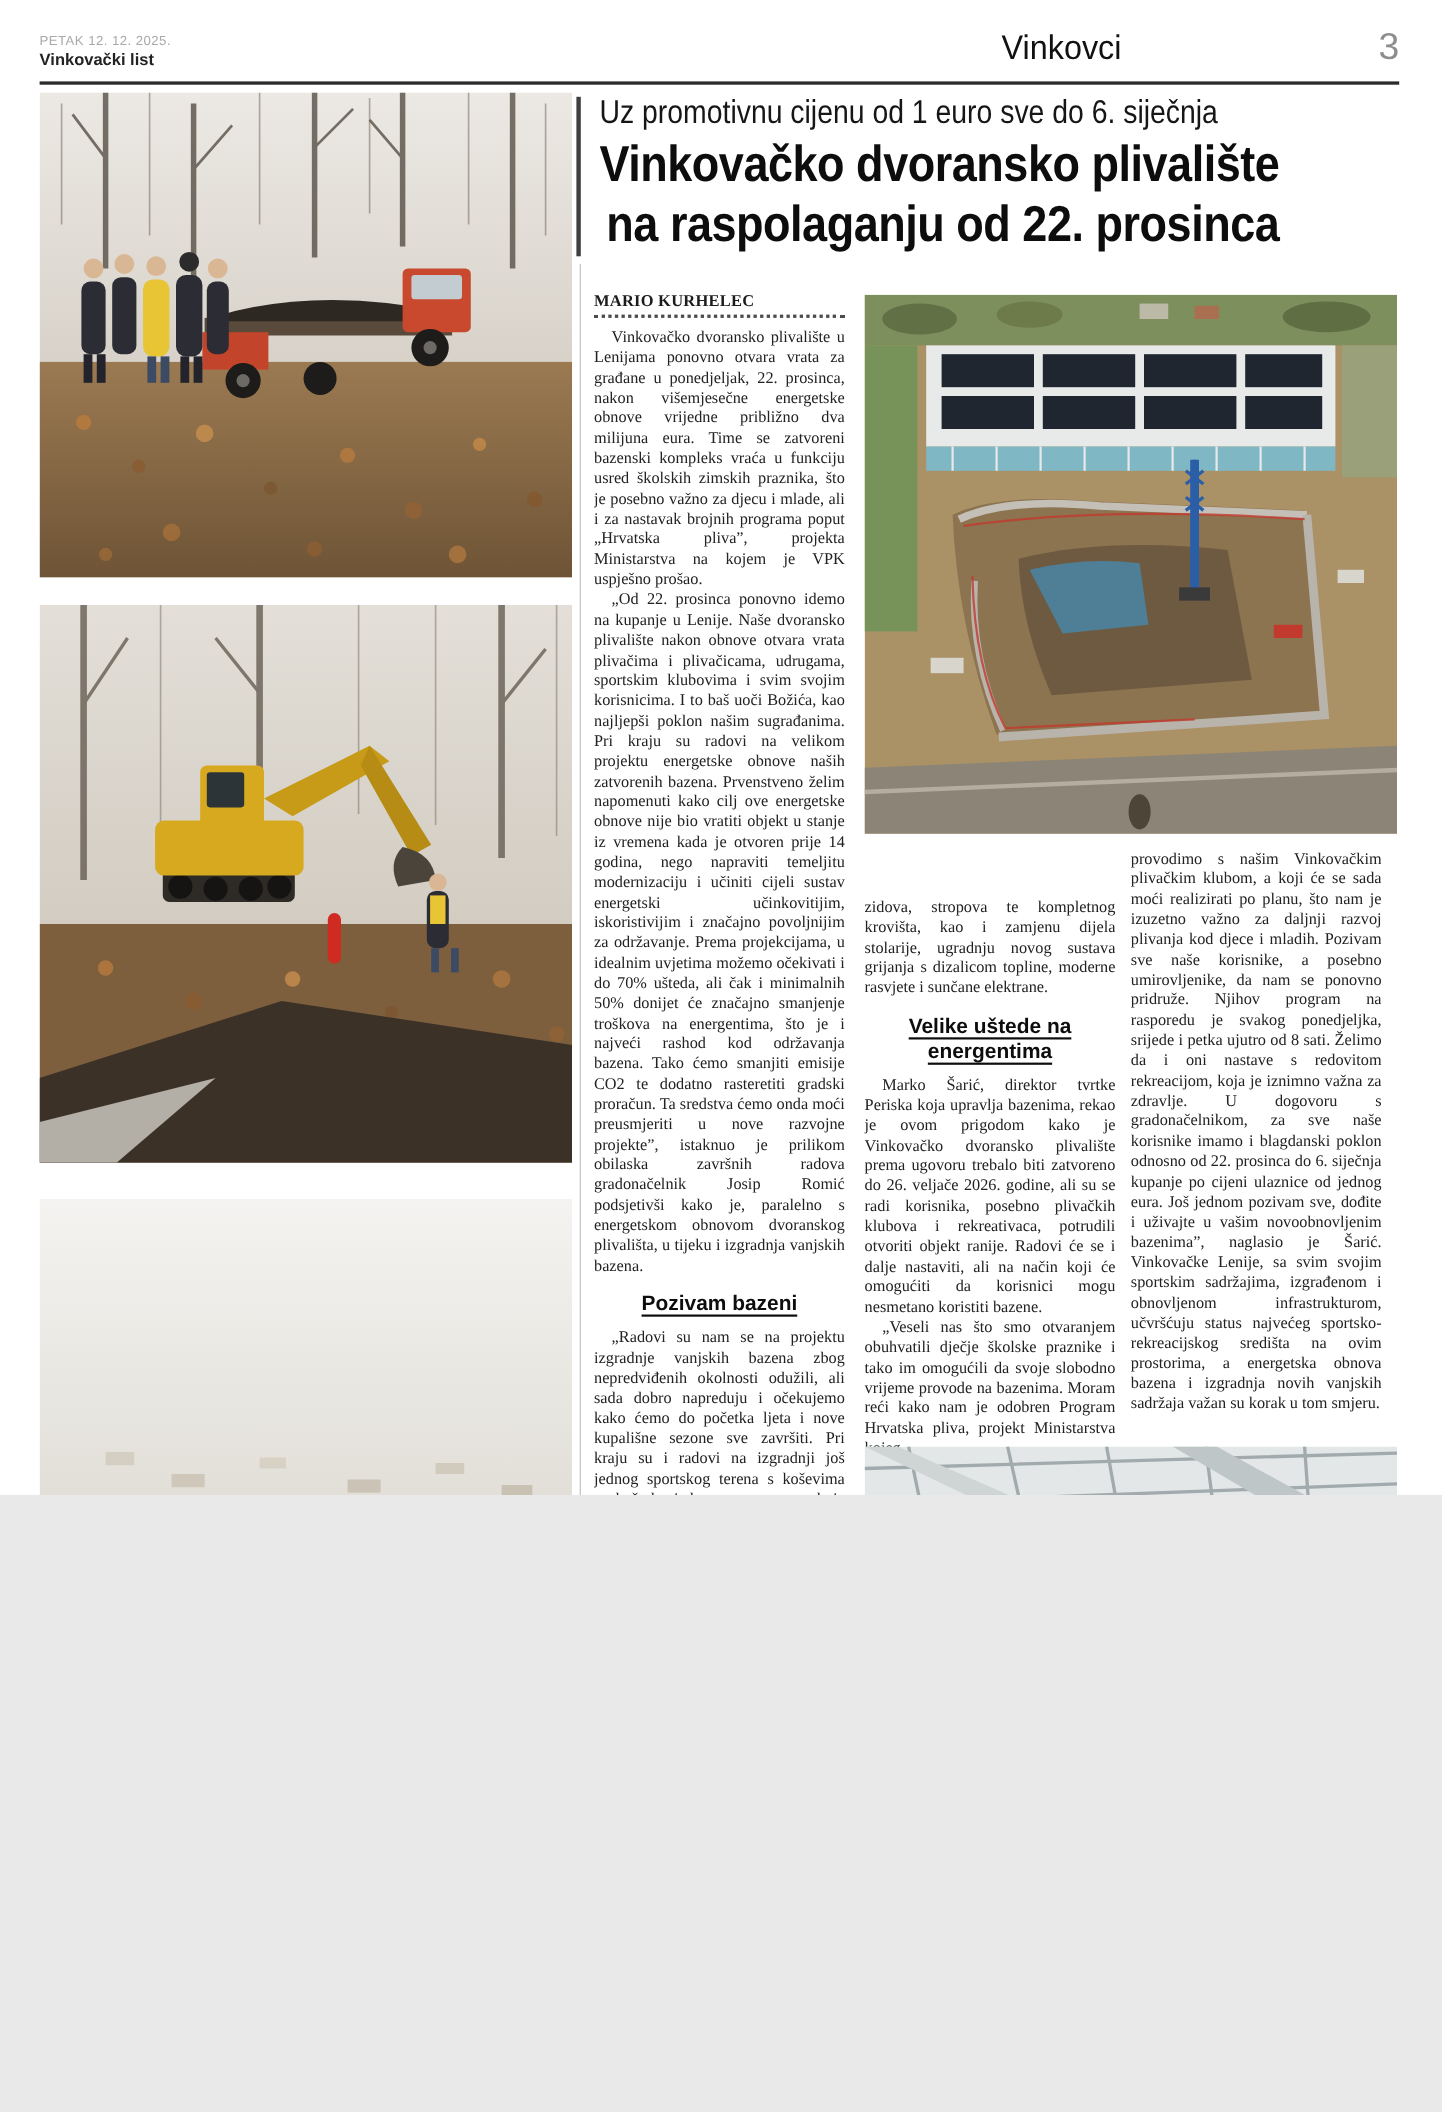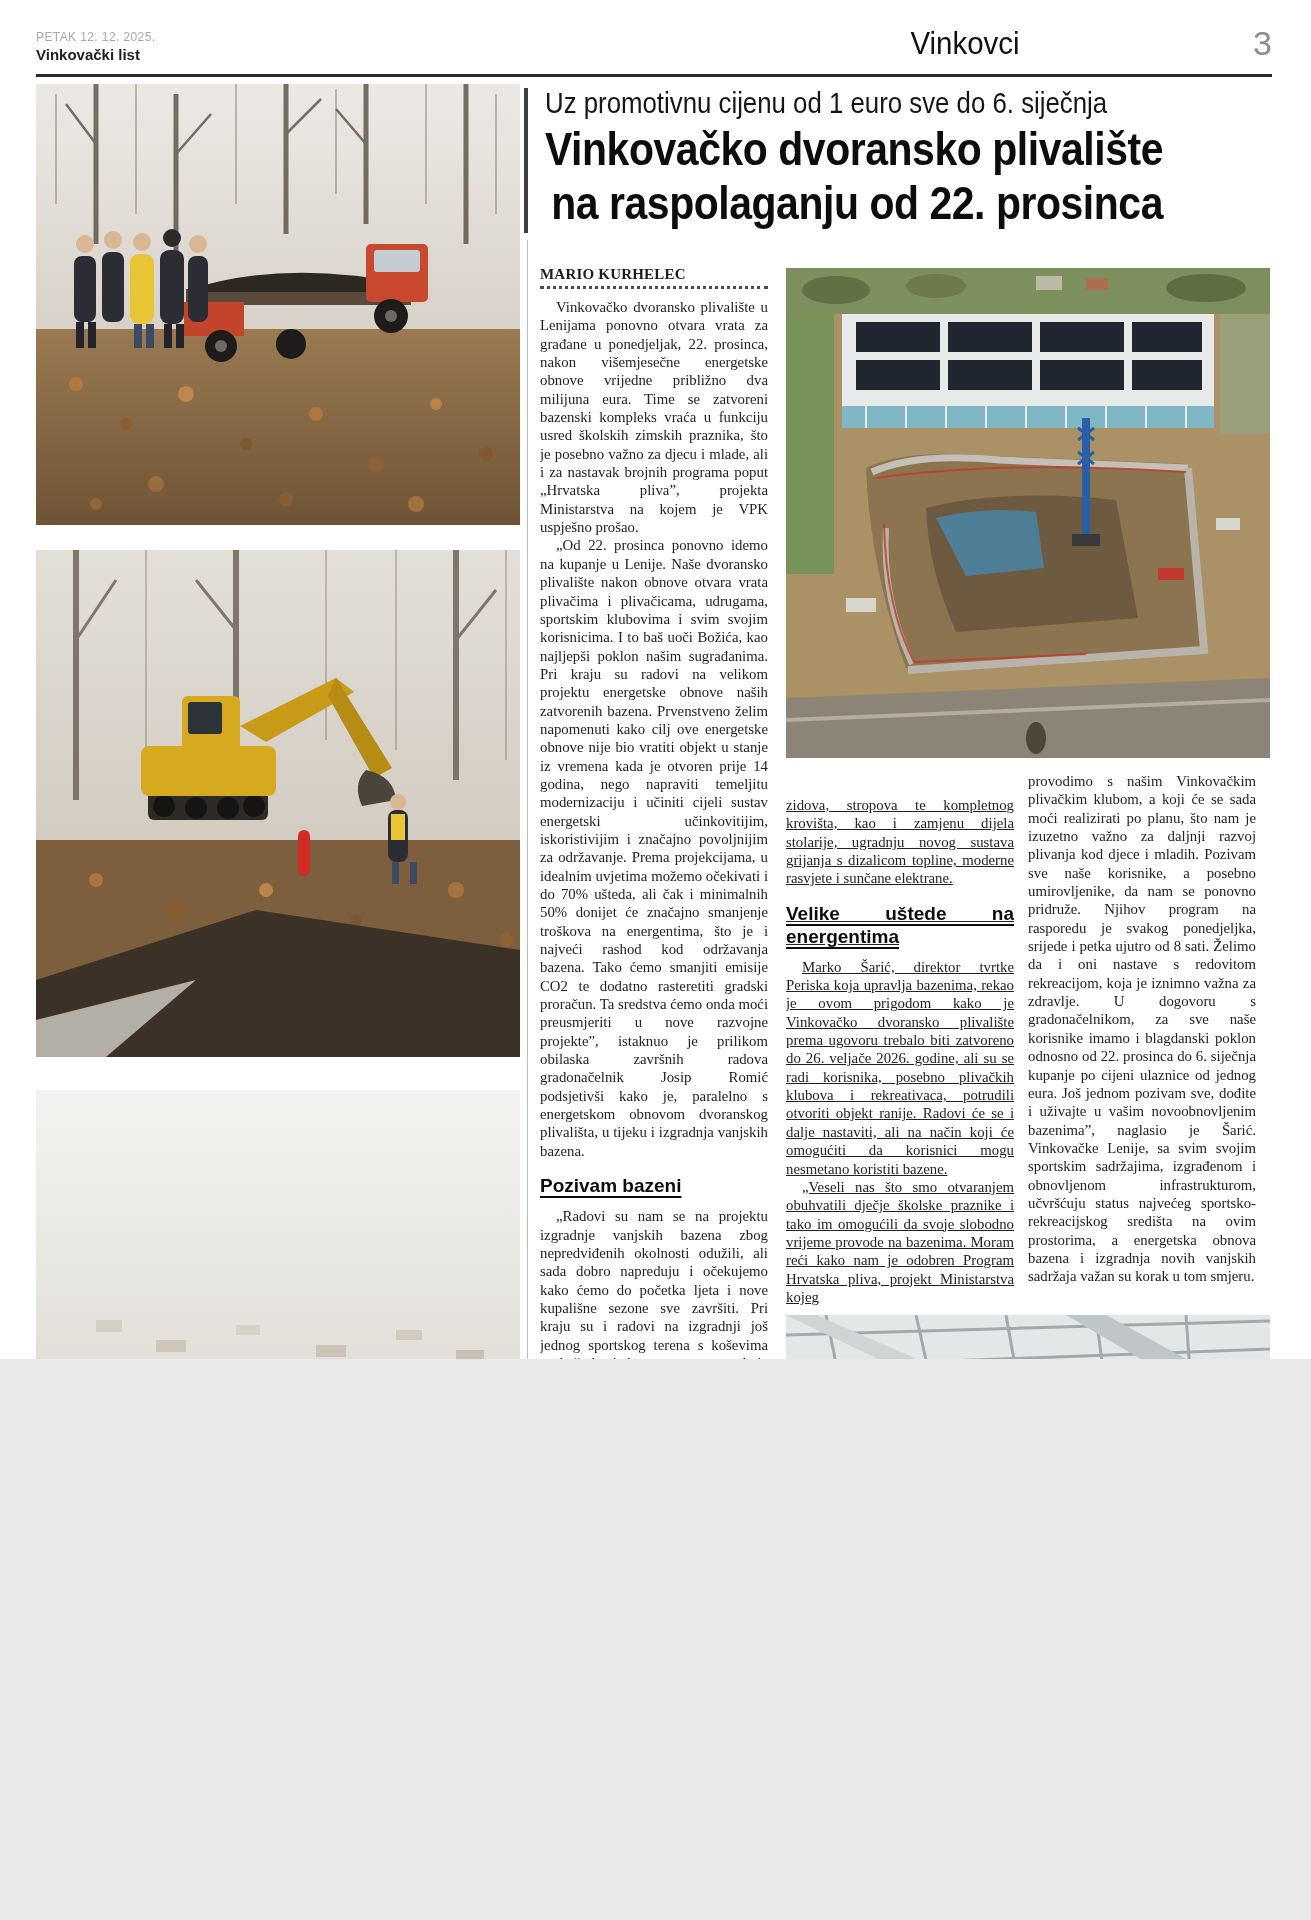--- a/index.html
+++ b/index.html
@@ -29,24 +29,24 @@
 
   .author{left:540px;top:266px;width:228px;text-align:left;font-family:Liberation Serif, serif;
           font-size:15px;font-weight:700;color:#1c1c1c;letter-spacing:.2px;}
   .author-rule{left:540px;top:286px;width:228px;border-bottom:3px dotted #4c4c4c;height:0;}
 
   
   .bodycol{width:228px;font-size:14.8px;line-height:18.35px;text-align:justify;color:#222;}
   .bodycol p{margin:0;text-indent:16px;}
   .bodycol p.noindent{text-indent:0;}
   .col1{left:540px;top:298px;height:1398px;overflow:hidden;}
-  .col2{left:786px;top:796px;height:540px;overflow:hidden;text-decoration:underline;}
+  .col2{left:786px;top:816px;height:540px;overflow:hidden;}
   .col3{left:1028px;top:772px;height:540px;overflow:hidden;}
   .subhead{font-family:"Liberation Sans",sans-serif;font-weight:800;font-size:19px;line-height:23px;
-           margin:14px 0 10px 0;color:#0d0d0d;text-decoration:underline;
+           text-align:center;margin:14px 0 10px 0;color:#0d0d0d;text-decoration:underline;
            text-decoration-thickness:2px;text-underline-offset:4px;}
 
   
   .pq-bar{left:542px;top:1716px;width:15px;height:154px;background:#d0232b;}
   .pq-text{left:571px;top:1708px;width:240px;font-family:"Liberation Sans",sans-serif;font-weight:800;
            font-size:27px;line-height:35px;color:#101010;letter-spacing:-.3px;margin-left:44px;}
   .pq-text span{display:block;white-space:nowrap;transform:scaleX(.92);transform-origin:0 0;}
 
   .photo{display:block;}
 </style>

